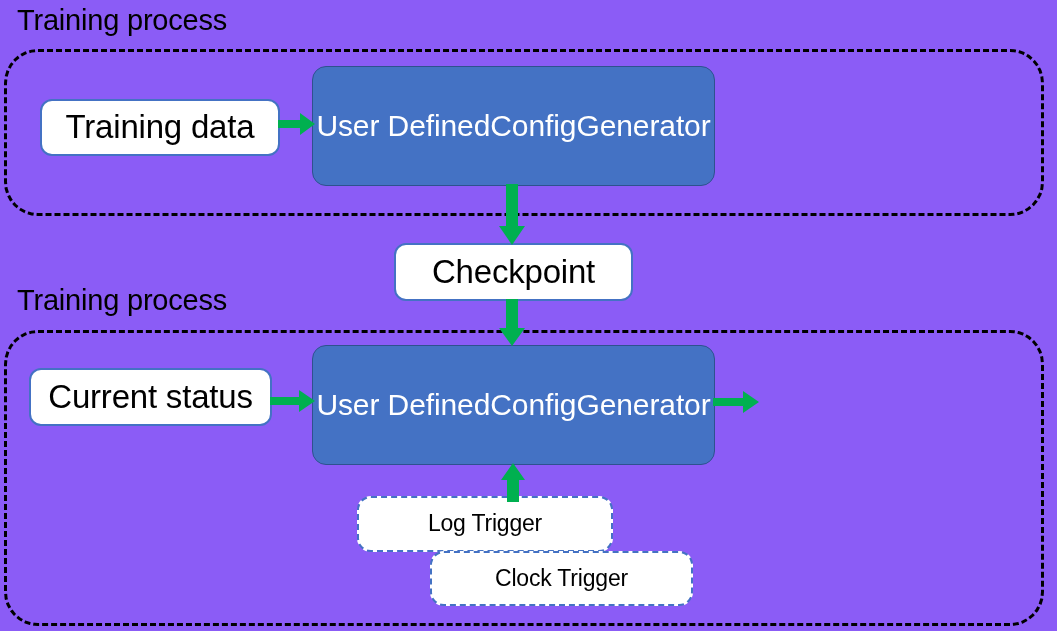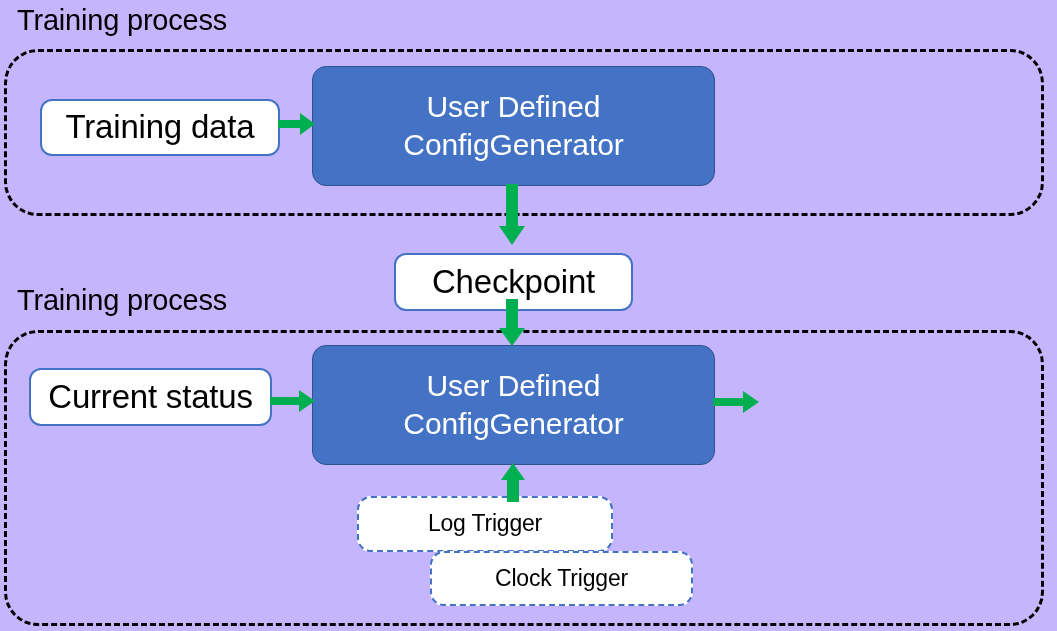--- a/index.html
+++ b/index.html
@@ -7,21 +7,21 @@
     padding: 0;
     background: #ffffff;
   }
   body {
     font-family: "Liberation Sans", sans-serif;
   }
   #canvas {
     position: relative;
     width: 1057px;
     height: 631px;
-    background: #c4b5fd;
+    background: #8b5cf6;
     overflow: hidden;
   }
   .section-label {
     position: absolute;
     font-size: 29px;
     line-height: 1;
     color: #000000;
     white-space: nowrap;
     letter-spacing: -0.2px;
   }
@@ -41,21 +41,21 @@
 
   
   .blue-box {
     position: absolute;
     background: #4472c4;
     border: 1.5px solid #2e528f;
     border-radius: 14px;
     box-sizing: border-box;
     color: #ffffff;
     display: flex;
-    flex-direction: column;
+    flex-direction: row;
     align-items: center;
     justify-content: center;
     font-size: 30px;
     line-height: 1.28;
     text-align: center;
     letter-spacing: -0.1px;
   }
   #box-cfg-train { left: 312px; top: 66px; width: 403px; height: 120px; }
   #box-cfg-infer { left: 312px; top: 345px; width: 403px; height: 120px; }
   .blue-box .line { display: block; }
@@ -70,21 +70,21 @@
     color: #000000;
     display: flex;
     align-items: center;
     justify-content: center;
     font-size: 33px;
     line-height: 1.1;
     text-align: center;
     letter-spacing: -0.2px;
   }
   #box-training-data { left: 40px; top: 99px; width: 240px; height: 57px; }
-  #box-checkpoint    { left: 394px; top: 253px; width: 239px; height: 58px; }
+  #box-checkpoint    { left: 394px; top: 243px; width: 239px; height: 58px; }
   #box-current-status{ left: 29px; top: 368px; width: 243px; height: 58px; }
   #box-output-config { left: 757px; top: 377px; width: 255px; height: 57px; }
 
   
   .trigger-box {
     position: absolute;
     background: #ffffff;
     border: 2.5px dashed #4472c4;
     border-radius: 14px;
     box-sizing: border-box;

